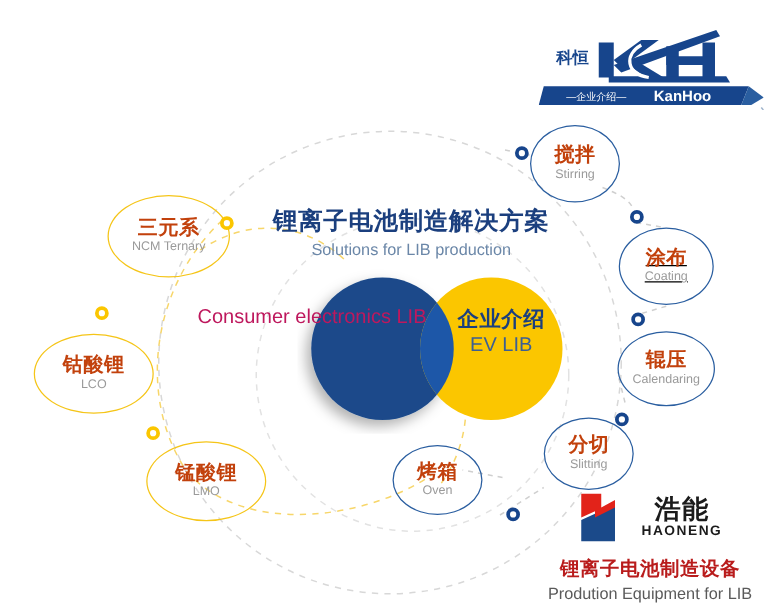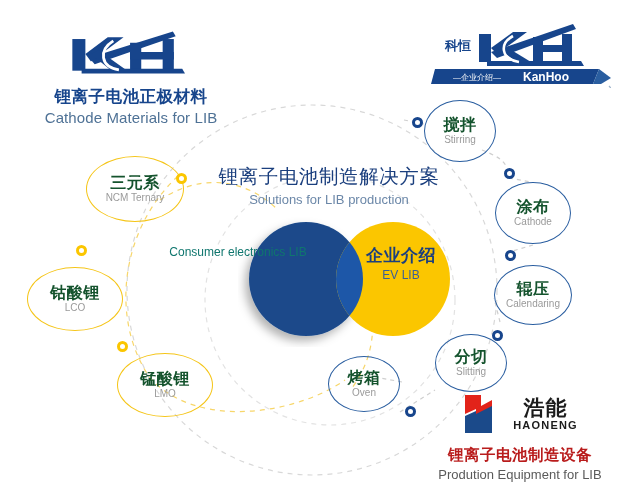--- a/index.html
+++ b/index.html
@@ -57,55 +57,55 @@
   }
 
   
   #center-title {
     left: 214px; top: 163px;
     width: 230px;
     text-align: center;
   }
   #center-title .cn {
     font-size: 19.5px;
-    font-weight: normal;
+    font-weight: bold;
     color: #1b3f7e;
     letter-spacing: 0.6px;
     white-space: nowrap;
   }
   #center-title .en {
     font-size: 13px;
     color: #6b87a8;
     margin-top: 2px;
     white-space: nowrap;
   }
 
   
   #venn { left: 238px; top: 212px; width: 220px; height: 135px; }
 
   .venn-label { position: absolute; text-align: center; white-space: nowrap; }
   #label-consumer { left: 158px; top: 244px; width: 160px; }
   #label-consumer .cn { font-size: 17px; font-weight: bold; color: #facc08; letter-spacing: 0.5px; }
-  #label-consumer .en { font-size: 12px; color: #0f766e; margin-top: 1px; }
+  #label-consumer .en { font-size: 16px; color: #be185d; margin-top: 1px; }
   #label-ev { left: 346px; top: 244px; width: 110px; }
   #label-ev .cn { font-size: 17px; font-weight: bold; color: #1b3f7e; letter-spacing: 0.5px; }
-  #label-ev .en { font-size: 12px; color: #3c5f94; margin-top: 1px; }
+  #label-ev .en { font-size: 16px; color: #3c5f94; margin-top: 1px; }
 
   
   .node {
     position: absolute;
     box-sizing: border-box;
     border-radius: 50%;
     display: flex;
     flex-direction: column;
     align-items: center;
     justify-content: center;
     background: transparent;
   }
-  .node .cn { font-size: 16px; font-weight: bold; color: #14532d; letter-spacing: 0.5px; line-height: 1.05; white-space: nowrap; }
+  .node .cn { font-size: 16px; font-weight: bold; color: #c2410c; letter-spacing: 0.5px; line-height: 1.05; white-space: nowrap; }
   .node .en { font-size: 10px; color: #9a9a9a; margin-top: 1px; white-space: nowrap; }
   .node.blue  { border: 1.6px solid #2a5ea0; }
   .node.yellow{ border: 1.6px solid #f5c518; text-align: center; }
 
   
   .dot {
     position: absolute;
     width: 11px; height: 11px;
     border-radius: 50%;
     box-sizing: border-box;
@@ -149,37 +149,20 @@
 
     <path d="M 404 120 L 424 124" fill="none" stroke="#cfcfcf" stroke-width="1.2" stroke-dasharray="4 4"></path>
     <path d="M 482 150 C 497 156 503 160 506 166" fill="none" stroke="#cfcfcf" stroke-width="1.2" stroke-dasharray="4 4"></path>
     <path d="M 509 178 L 531 182" fill="none" stroke="#cfcfcf" stroke-width="1.2" stroke-dasharray="4 4"></path>
     <path d="M 533 245 L 509 252" fill="none" stroke="#cfcfcf" stroke-width="1.2" stroke-dasharray="4 4"></path>
     <path d="M 500 322 L 494 298" fill="none" stroke="#cfcfcf" stroke-width="1.2" stroke-dasharray="4 4"></path>
     <path d="M 400 412 L 435 390" fill="none" stroke="#cfcfcf" stroke-width="1.2" stroke-dasharray="4 4"></path>
     <path d="M 402 382 L 370 376" fill="none" stroke="#cfcfcf" stroke-width="1.2" stroke-dasharray="4 4"></path>
   </svg>
 
-  <div class="abs" id="logo-kh-left">
-    <svg class="mark" viewBox="0 0 210 58" width="210" height="58">
-      <g fill="#17458c">
-        <path d="M60 34 L150 6 L153 11 L66 41 Z"></path>
-        <path d="M42 14 L56 14 L56 48 L42 48 Z"></path>
-        <path d="M56 30 L80 12 L97 12 L62 38 Z"></path>
-        <path d="M62 30 L84 48 L101 48 L70 26 Z"></path>
-        <path d="M104 18 L116 18 L116 48 L104 48 Z"></path>
-        <path d="M139 14 L151 14 L151 48 L139 48 Z"></path>
-        <path d="M104 28 L151 28 L151 36 L104 36 Z"></path>
-        <path d="M52 46 L160 46 L163 51 L52 51 Z"></path>
-      </g>
-      <path d="M86 16 C 70 26 72 44 92 47" fill="none" stroke="#ffffff" stroke-width="3"></path>
-    </svg>
-    <div class="cn">锂离子电池正极材料</div>
-    <div class="en">Cathode Materials for LIB</div>
-  </div>
 
   <div class="abs" id="logo-kh-right">
     <svg viewBox="0 0 180 66" width="180" height="66">
       <g fill="#17458c">
         <path d="M60 30 L142 2 L145 7 L66 36 Z"></path>
         <path d="M48 12 L60 12 L60 40 L48 40 Z"></path>
         <path d="M60 26 L82 10 L96 10 L66 32 Z"></path>
         <path d="M66 26 L86 40 L100 40 L72 23 Z"></path>
         <path d="M102 15 L112 15 L112 40 L102 40 Z"></path>
         <path d="M131 12 L141 12 L141 40 L131 40 Z"></path>
@@ -237,33 +220,33 @@
         <div class="en">LCO</div>
       </div>
       <div class="node yellow" style="left: 117px; top: 353px; width: 96px; height: 64px;">
         <div class="cn">锰酸锂</div>
         <div class="en">LMO</div>
       </div>
       <div class="node blue" style="left: 424px; top: 100px; width: 72px; height: 62px;">
         <div class="cn">搅拌</div>
         <div class="en">Stirring</div>
       </div>
-      <div class="node blue" style="left: 495px; top: 182px; width: 76px; height: 62px;">
+      <div class="node blue" style="left: 495px; top: 182px; width: 76px; height: 62px; text-decoration: underline;">
         <div class="cn">涂布</div>
-        <div class="en">Cathode</div>
+        <div class="en">Coating</div>
       </div>
       <div class="node blue" style="left: 494px; top: 265px; width: 78px; height: 60px;">
         <div class="cn">辊压</div>
         <div class="en">Calendaring</div>
       </div>
       <div class="node blue" style="left: 435px; top: 334px; width: 72px; height: 58px;">
         <div class="cn">分切</div>
         <div class="en">Slitting</div>
       </div>
-      <div class="node blue" style="left: 328px; top: 356px; width: 72px; height: 56px;">
+      <div class="node blue" style="left: 314px; top: 356px; width: 72px; height: 56px;">
         <div class="cn">烤箱</div>
         <div class="en">Oven</div>
       </div>
       <div class="dot yellow" style="left: 176px; top: 173px;"></div>
       <div class="dot yellow" style="left: 76px; top: 245px;"></div>
       <div class="dot yellow" style="left: 117px; top: 341px;"></div>
       <div class="dot blue" style="left: 412px; top: 117px;"></div>
       <div class="dot blue" style="left: 504px; top: 168px;"></div>
       <div class="dot blue" style="left: 505px; top: 250px;"></div>
       <div class="dot blue" style="left: 492px; top: 330px;"></div>

